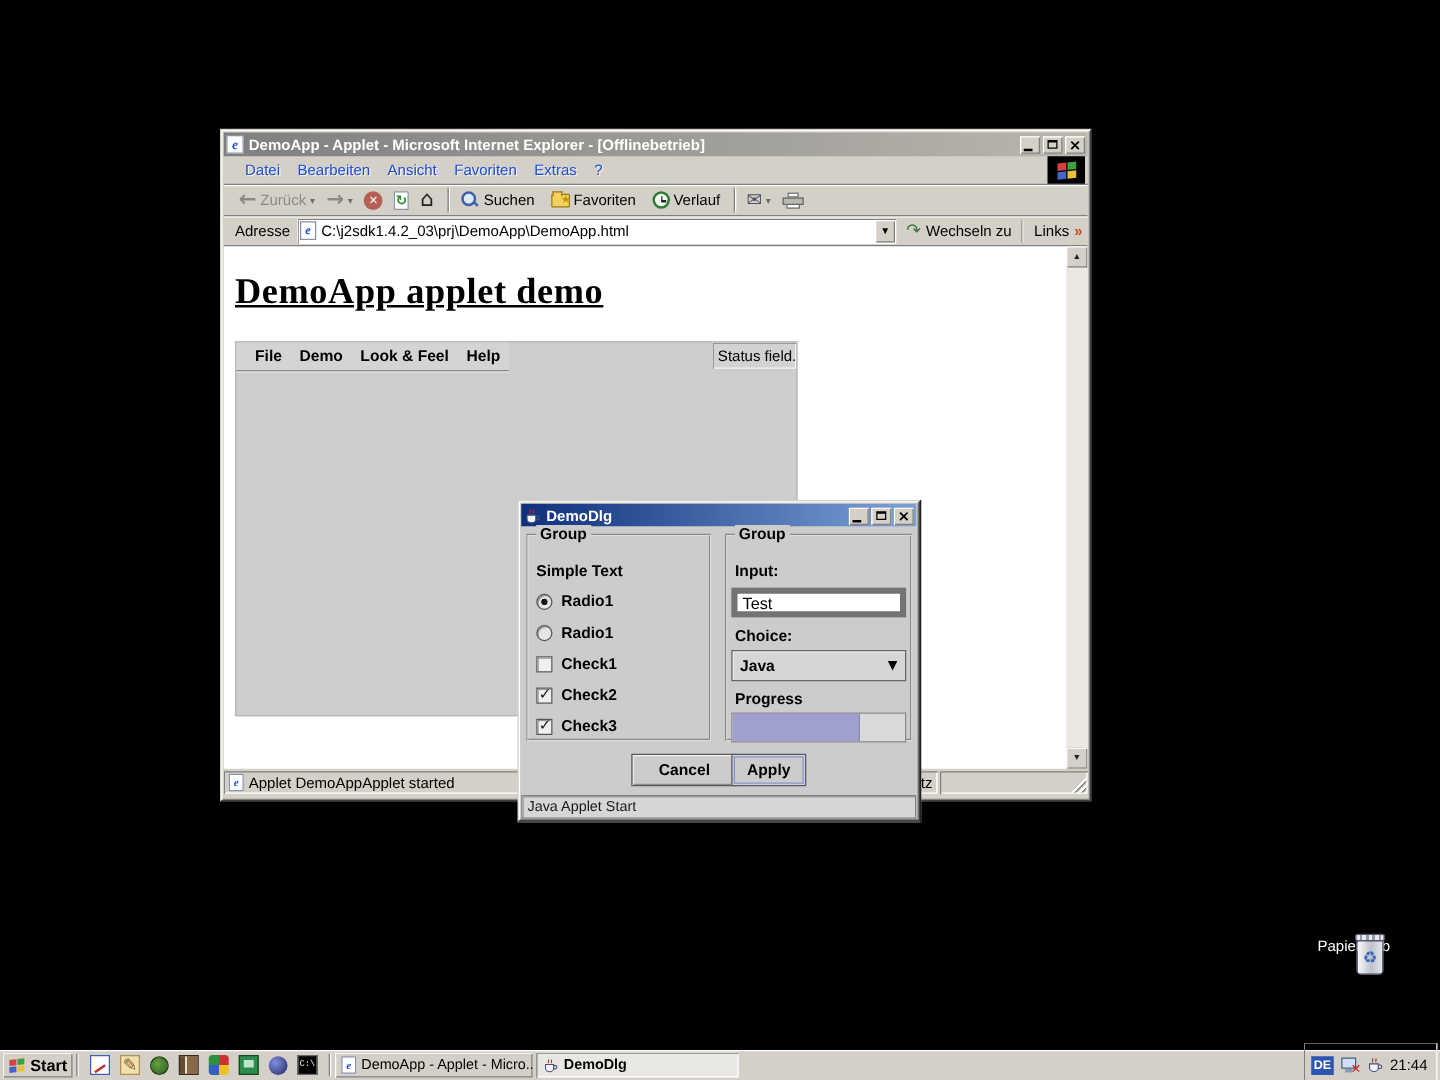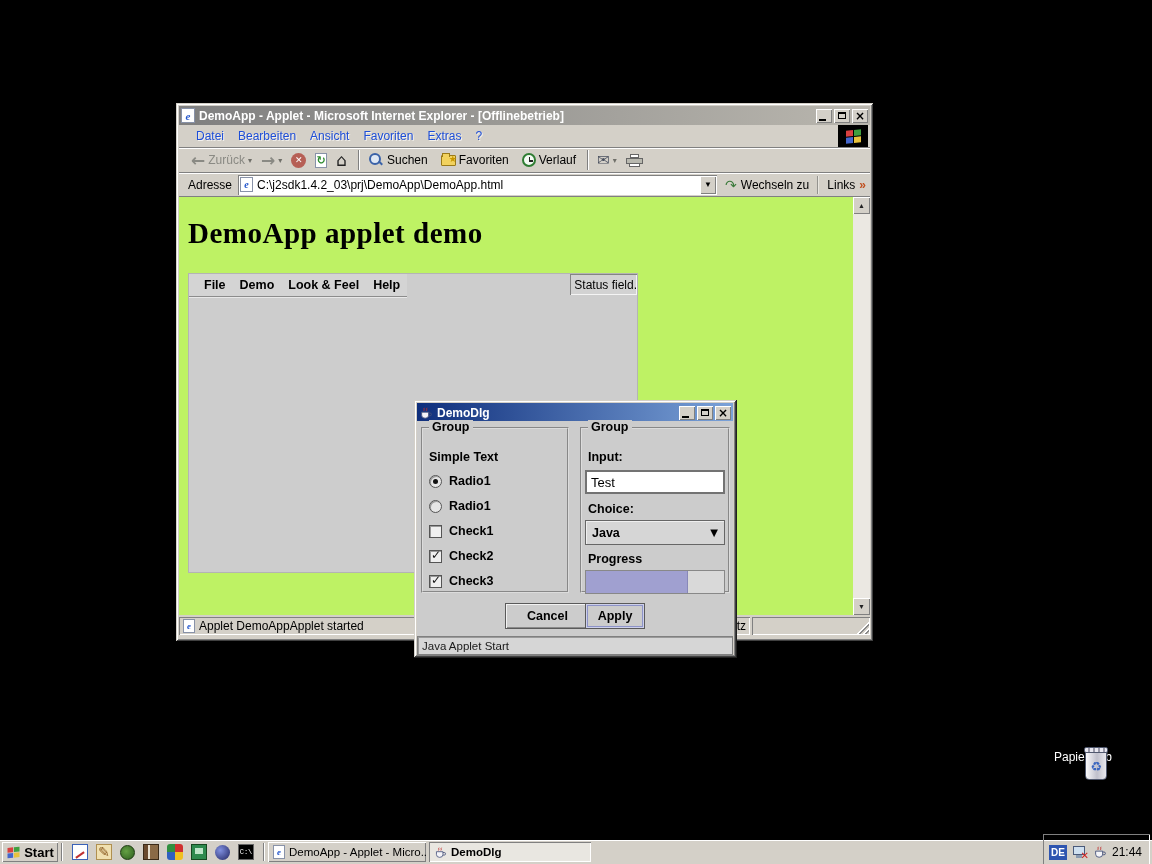--- a/index.html
+++ b/index.html
@@ -59,21 +59,21 @@
   #ie-addressbar { height:24px; display:flex; align-items:center; padding:0 4px 0 9px; border-top:1px solid #808080; box-shadow:inset 0 1px 0 #fff; }
   #address-label { margin-right:6px; }
   #address-combo { flex:1; height:20px; background:#fff; display:flex; align-items:center; padding-left:2px; position:relative; }
   #address-combo .url { margin-left:4px; white-space:nowrap; overflow:hidden; }
   #address-drop { position:absolute; right:1px; top:1px; width:16px; height:18px; background:#d4d0c8; display:flex; align-items:center; justify-content:center; font-size:8px; }
   .addr-zone { display:flex; align-items:center; gap:4px; padding:0 8px; }
   .go-arrow { color:#3a7a3a; font-size:14px; font-family:"DejaVu Sans",sans-serif; }
   .links-zone { display:flex; align-items:center; gap:4px; padding-left:8px; border-left:2px groove #e8e6e0; height:18px; }
   .chev { color:#c05020; font-weight:bold; }
 
-  #ie-content { position:relative; background:#bef264; height:419px; border-top:1px solid #808080; overflow:hidden; }
+  #ie-content { position:relative; background:#ffffff; height:419px; border-top:1px solid #808080; overflow:hidden;text-decoration:underline; }
   #page-heading { margin:20px 0 0 9px; font-family:"Liberation Serif","DejaVu Serif",serif; font-weight:bold; font-size:29px; letter-spacing:0.5px; }
 
   #applet { position:absolute; left:9px; top:76px; width:450px; height:300px; border:1px solid #b4b4b4; display:flex; flex-direction:row; background:#cdcdcd; }
   #applet-menubar { height:23px; background:#d4d4d4; display:flex; align-items:center; padding-left:8px; border-bottom:1px solid #8c8c8c; box-shadow:0 1px 0 #e8e8e8; }
   #applet-menubar .amenu { font-weight:bold; font-size:12.5px; padding:0 7px; }
   #applet-body { flex:1; }
   #applet-status { height:21px; background:#d2d2d2; box-shadow:inset 1px 1px 0 #848484, inset -1px -1px 0 #f4f4f4; display:flex; align-items:center; padding-left:4px; font-size:12px; }
 
   #ie-vscroll { position:absolute; right:0; top:0; bottom:0; width:17px; background:#ebe8e2; }
   .scr-btn { position:absolute; left:0; width:17px; height:17px; background:#d4d0c8; display:flex; align-items:center; justify-content:center; font-size:7px; color:#222; }
@@ -96,21 +96,21 @@
   #group-left  { left:4px;  top:6px; width:148px; height:166px; }
   #group-right { left:163px; top:6px; width:150px; height:166px; }
   .jgroup .glabel { position:absolute; top:-9px; left:6px; background:#cccccc; padding:0 3px; }
 
   .jrow { position:absolute; left:6px; display:flex; align-items:center; gap:7px; height:16px; }
   .jradio { width:13px; height:13px; border-radius:50%; background:#e6e6e6; border:1px solid #555; box-shadow:inset 1px 1px 0 #9a9a9a; position:relative; }
   .jradio.selected::after { content:""; position:absolute; left:3px; top:3px; width:5px; height:5px; border-radius:50%; background:#111; }
   .jcheck { width:13px; height:13px; background:#efefef; border:1px solid #555; box-shadow:inset 1px 1px 0 #9a9a9a; position:relative; font-family:"DejaVu Sans",sans-serif; }
   .jcheck.checked::after { content:"\2713"; position:absolute; left:1px; top:-3px; font-size:12px; font-weight:bold; color:#111; }
 
-  .jfield { position:absolute; left:3px; right:3px; height:24px; background:#fff; border:2px solid #737373; font-weight:normal; font-size:13px; font-family:"Liberation Sans","DejaVu Sans",sans-serif; padding-left:4px; }
+  .jfield { position:absolute; left:3px; right:3px; height:24px; background:#fff; border:5px solid #737373; font-weight:normal; font-size:13px; font-family:"Liberation Sans","DejaVu Sans",sans-serif; padding-left:4px; }
   .jcombo { position:absolute; left:3px; right:3px; height:25px; background:#d6d6d6; border:1px solid #666; box-shadow:inset 1px 1px 0 #efefef; display:flex; align-items:center; padding:0 6px; }
   .jcombo .combo-arrow { margin-left:auto; font-size:10px; font-family:"DejaVu Sans",sans-serif; }
   .jprogress { position:absolute; left:3px; right:3px; height:24px; background:#d9d9d9; border:1px solid #888; overflow:hidden; }
   .jprogress .progress-fill { height:100%; background:#a0a0d0; border-right:1px solid #8888b8; }
 
   .jbutton { position:absolute; height:26px; background:#cccccc; border:1px solid #5a5a5a; box-shadow:inset 1px 1px 0 #f2f2f2, inset -1px -1px 0 #8a8a8a; display:flex; align-items:center; justify-content:center; font-weight:bold; font-size:12.5px; }
   #btn-cancel { left:88px; top:182px; width:85px; }
   #btn-apply  { left:168px; top:182px; width:60px; box-shadow:inset 0 0 0 1px #cdd0ea, inset 0 0 0 2px #8d93c8; }
 
   #dlg-warning { position:absolute; left:0; right:0; top:215px; height:19px; background:#d6d6d6; border:1px solid #808080; box-shadow:inset 1px 1px 0 #9a9a9a; display:flex; align-items:center; padding-left:4px; font-weight:normal; font-size:11.5px; color:#1a1a1a; }

